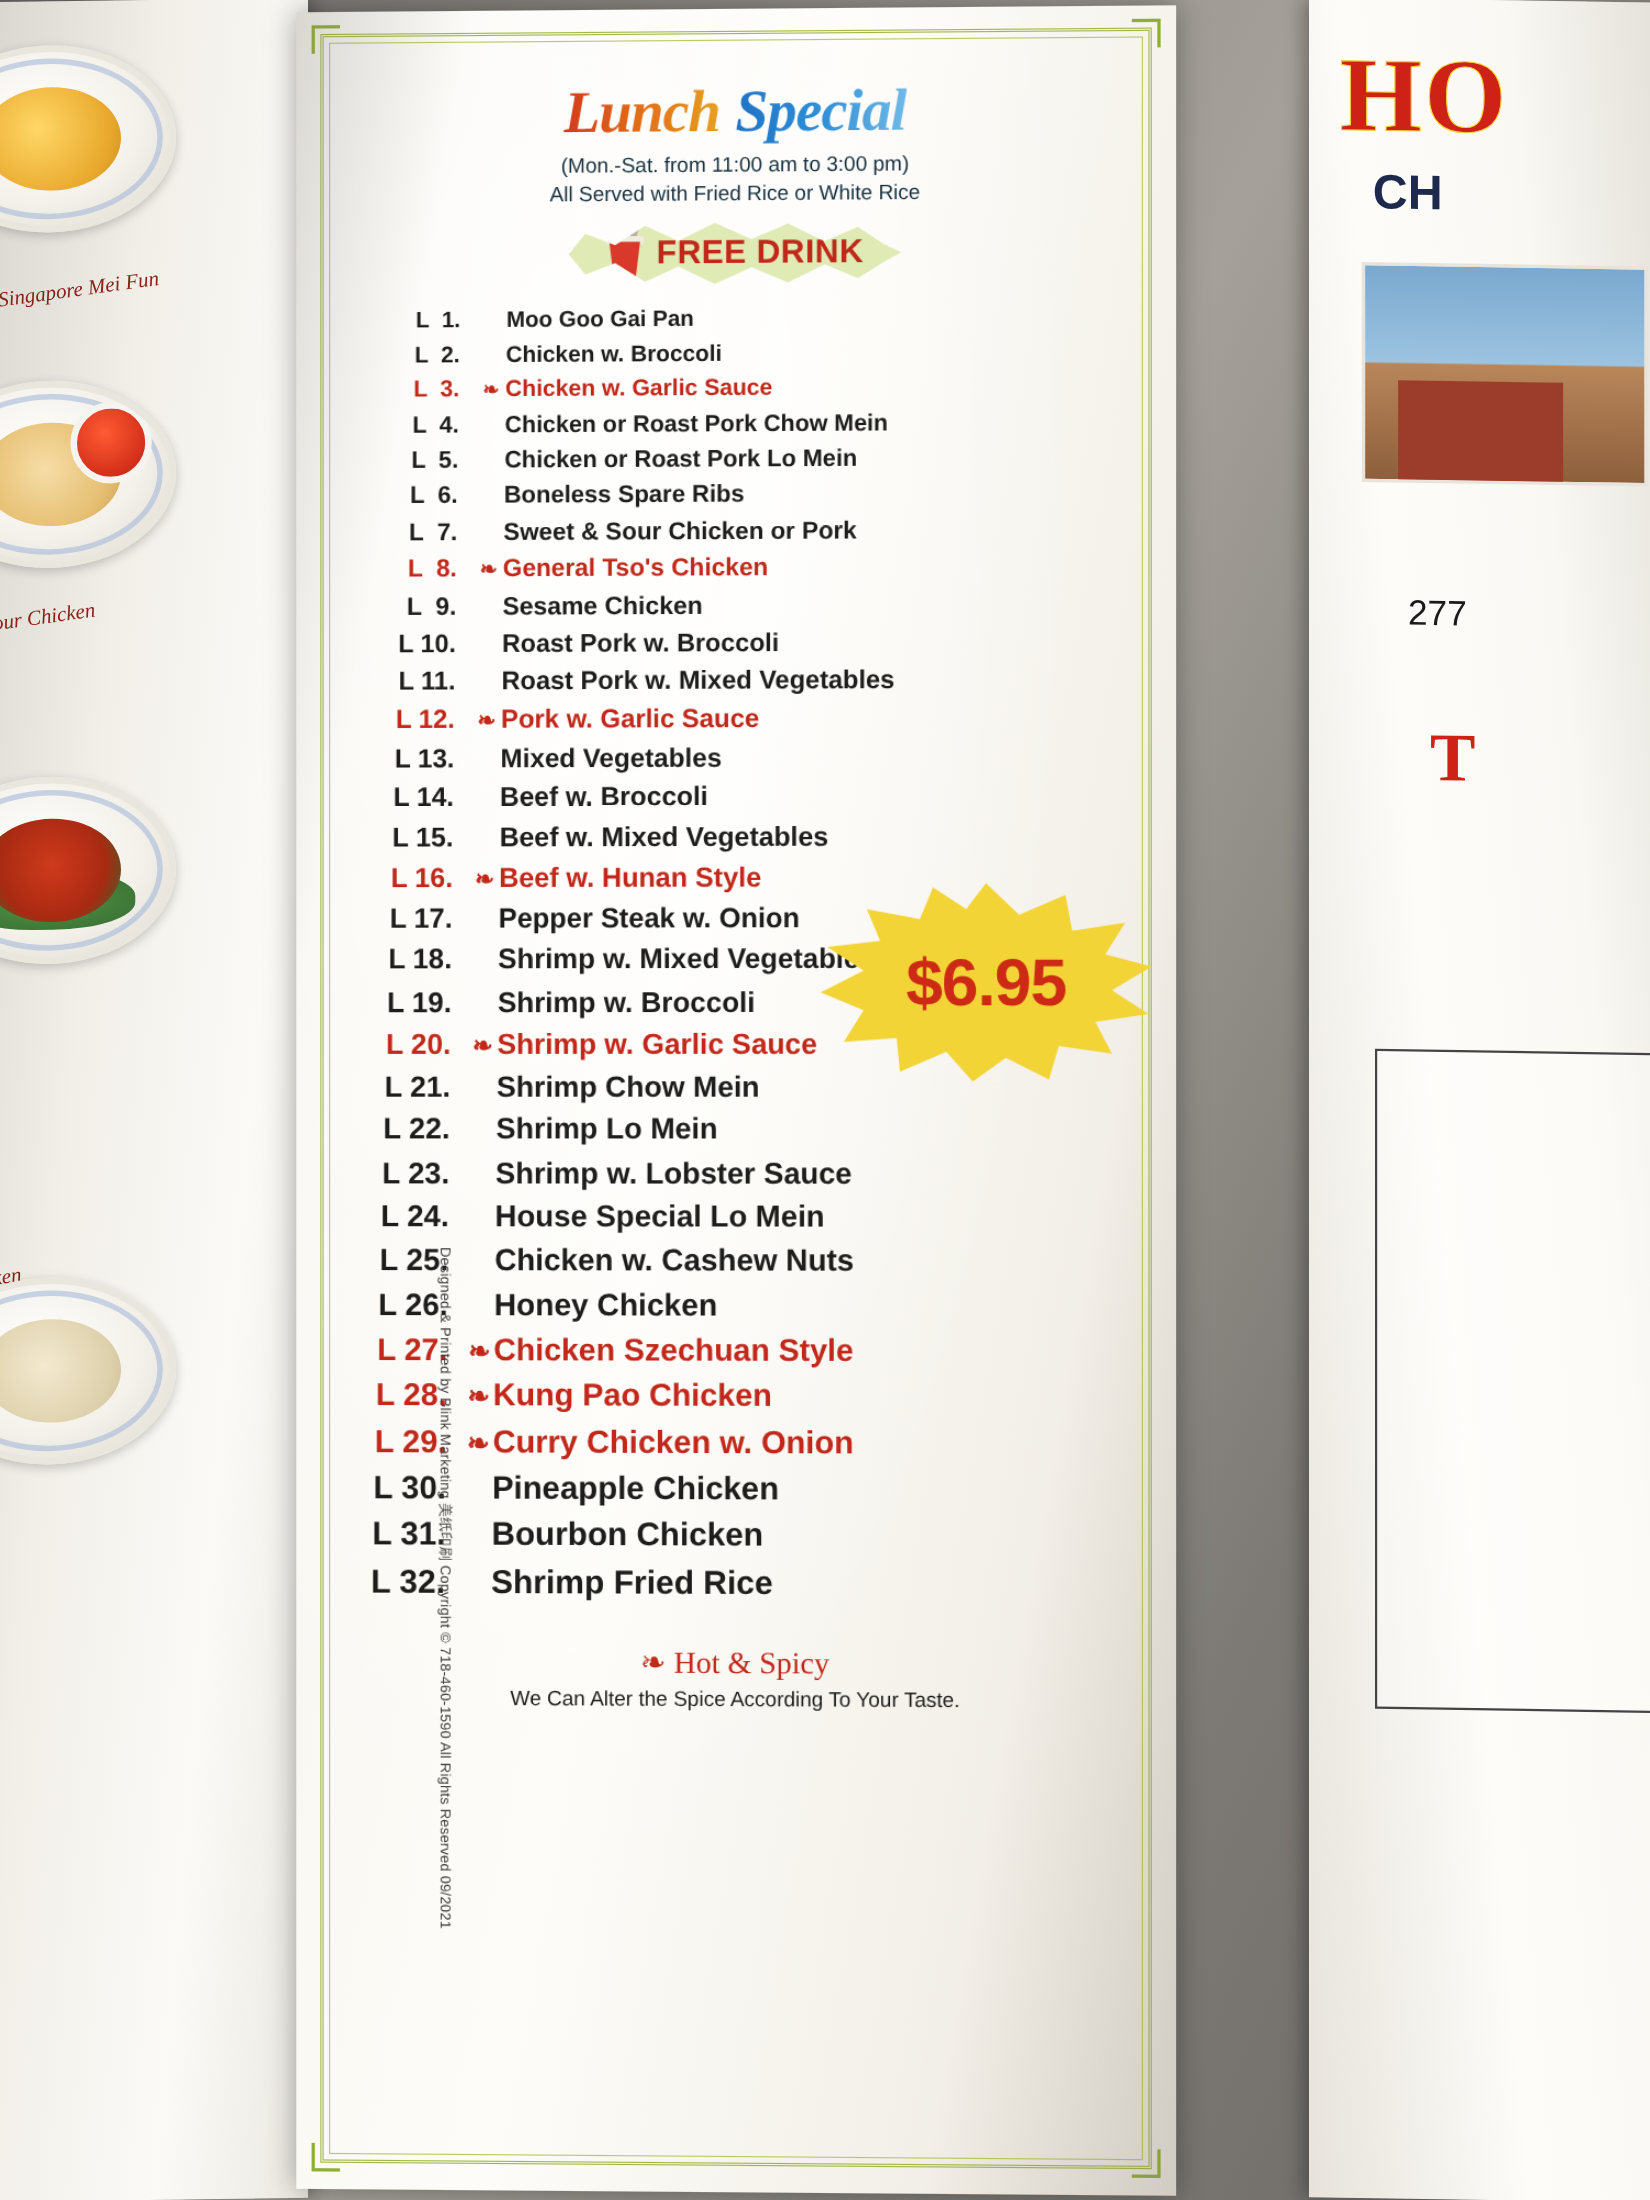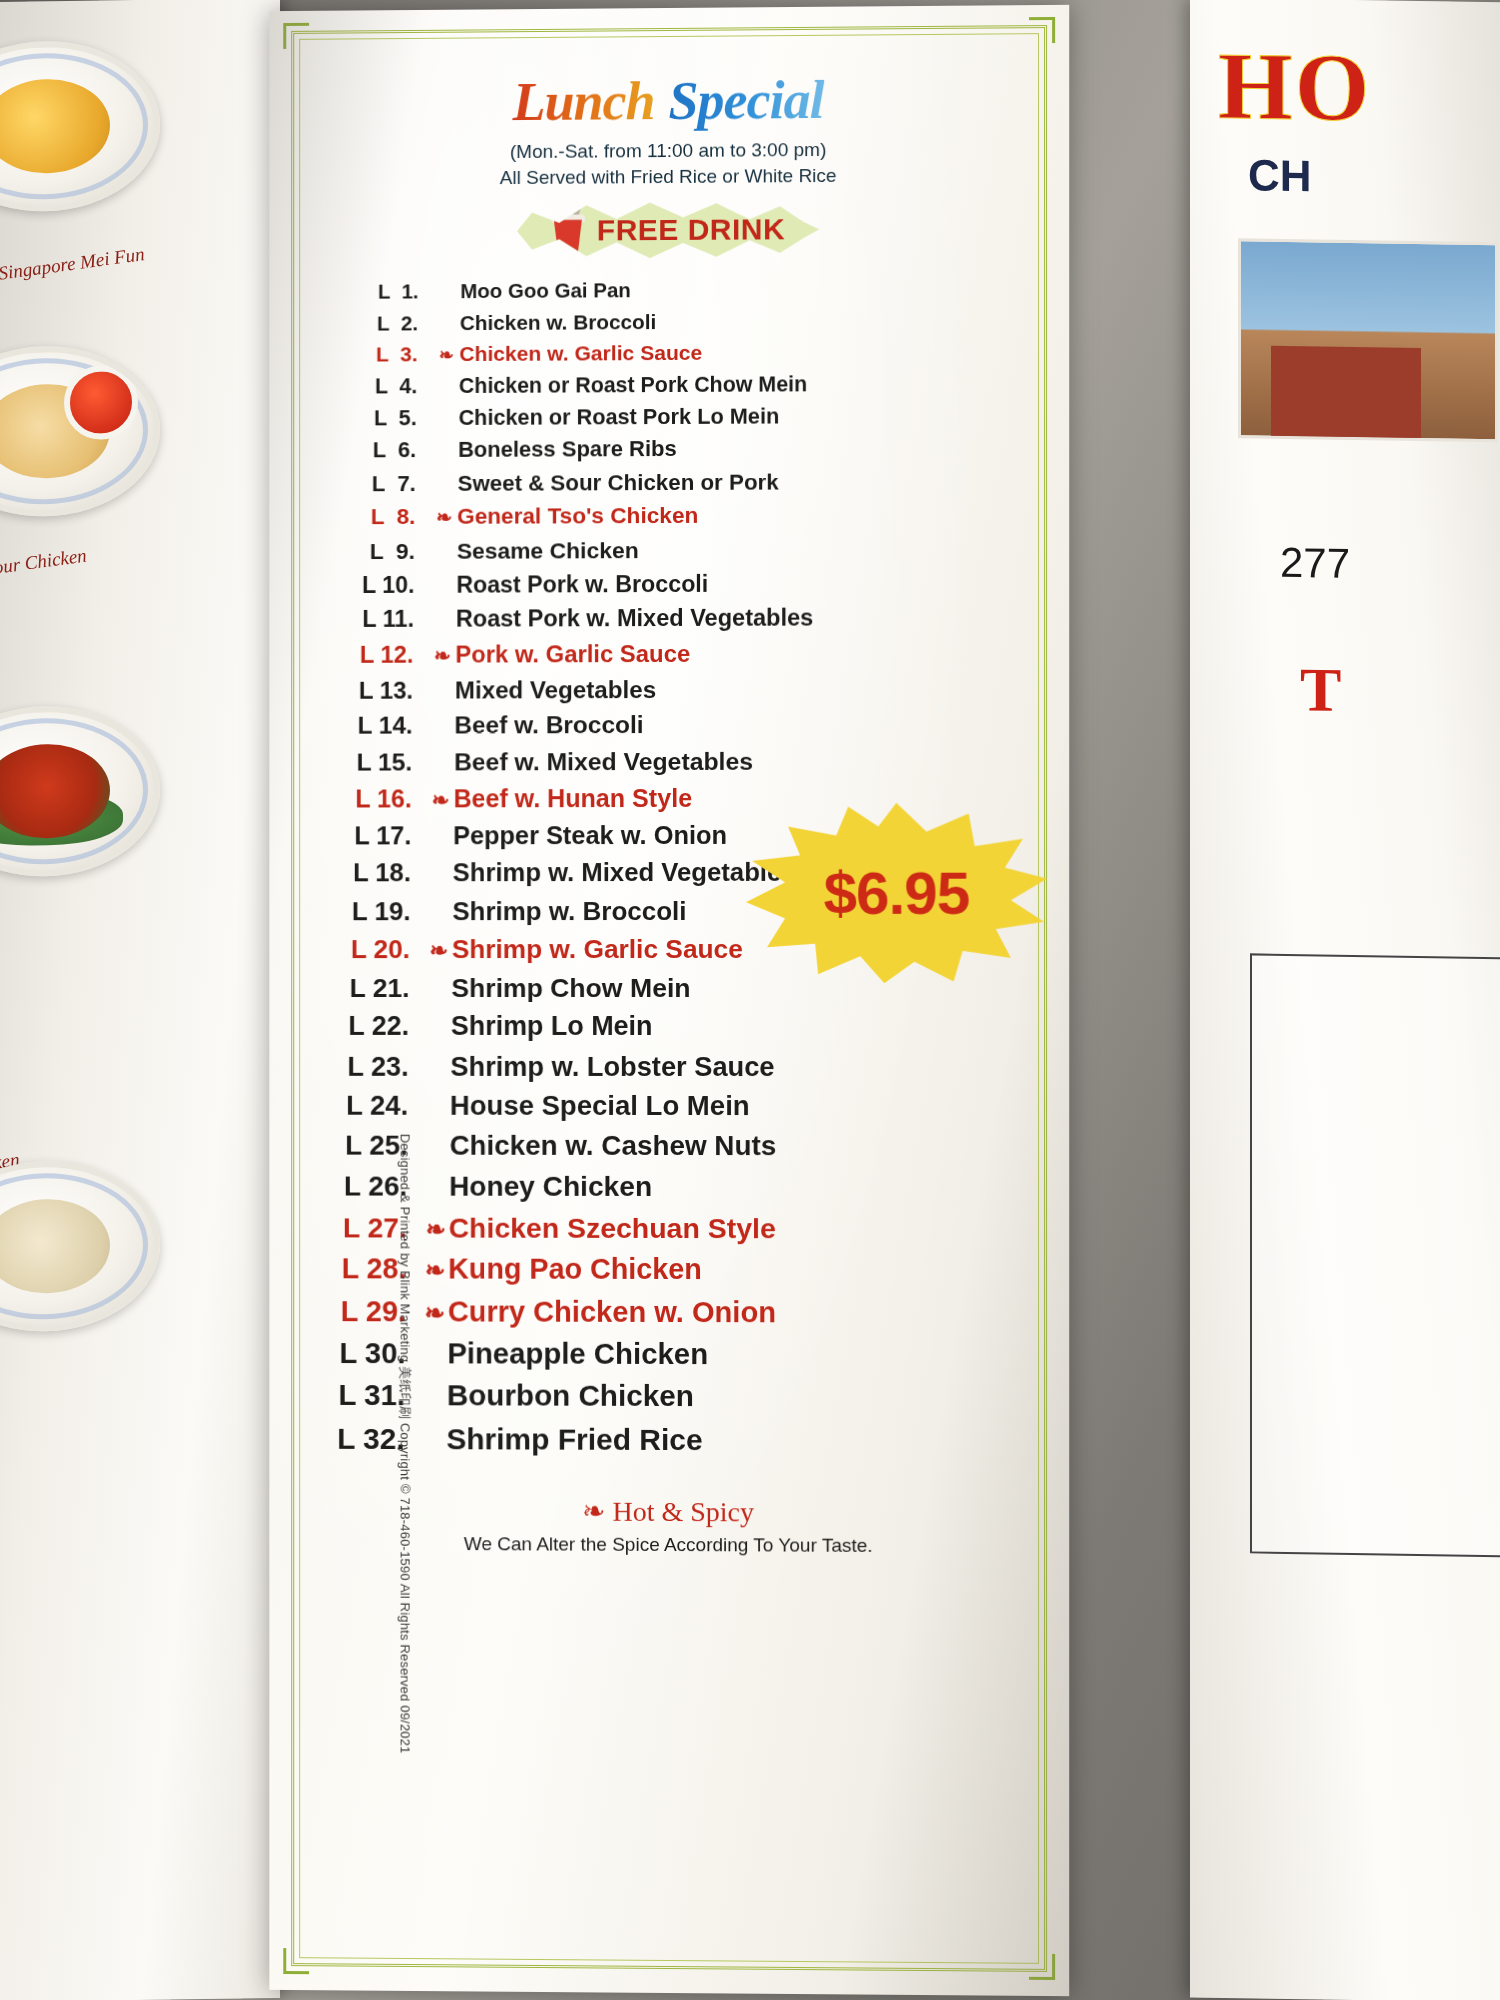--- a/index.html
+++ b/index.html
@@ -118,21 +118,21 @@
   }
   #right-photo .bldg {
     position: absolute; left: 30px; bottom: 0;
     width: 150px; height: 90px;
     background: #9c3d2c;
   }
   #right-277 {
     position: absolute;
     left: 90px; top: 540px;
     font-family: "Liberation Sans", sans-serif;
-    font-size: 42px;
+    font-size: 32px;
     color: #1a1a1a;
   }
   #right-t {
     position: absolute;
     left: 110px; top: 655px;
     font-family: "Liberation Serif", serif;
     font-weight: bold;
     font-size: 62px;
     color: #cf2217;
   }

